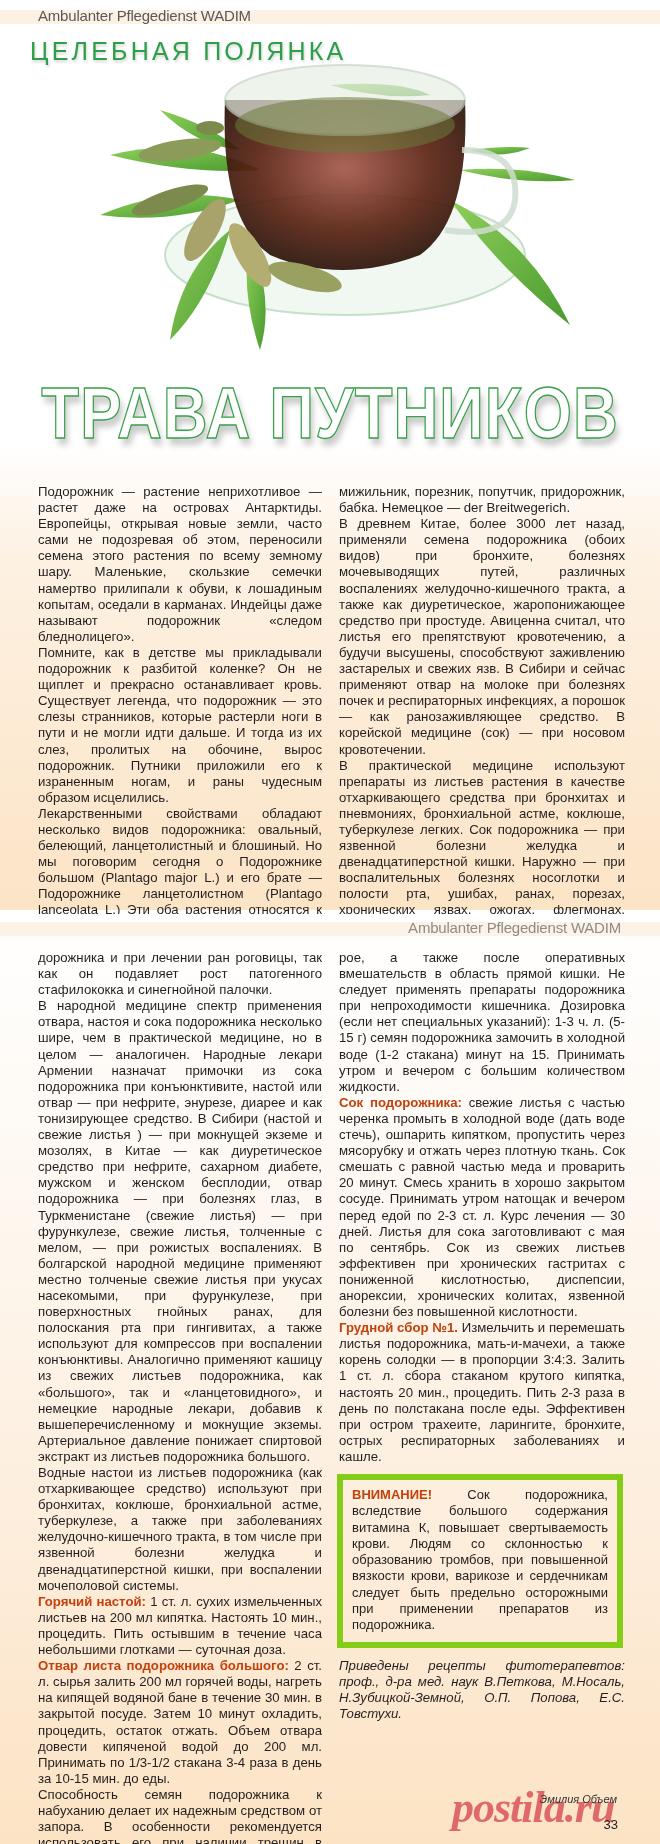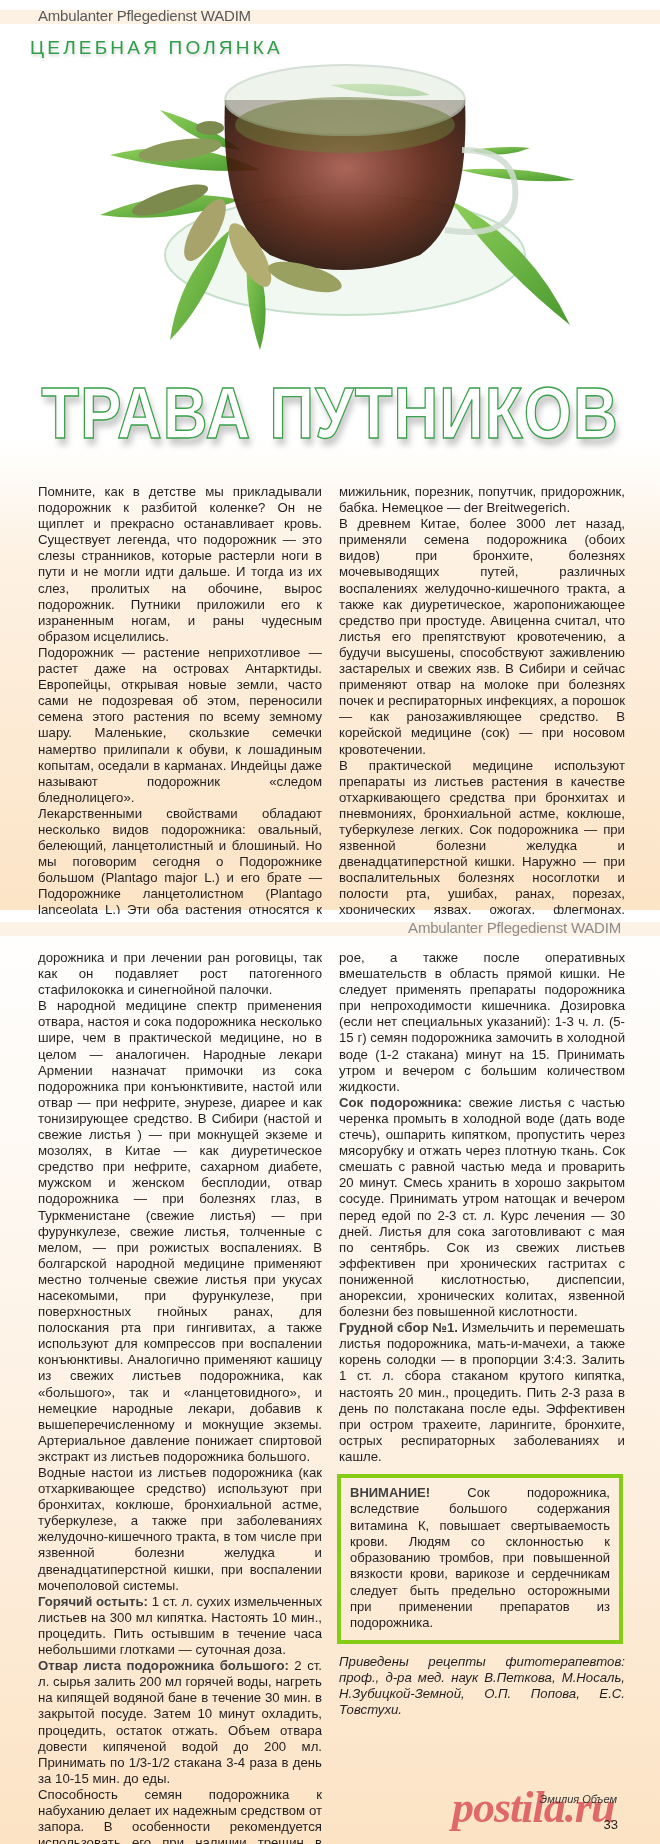--- a/index.html
+++ b/index.html
@@ -11,38 +11,38 @@
   .page2 { position: absolute; left: 0; top: 914px; width: 660px; height: 930px;
     background: linear-gradient(to bottom, #ffffff 0px, #fefaf5 200px, #fdeedd 600px, #fce3c4 930px); }
 
   .header-band { position: absolute; left: 0; width: 660px; height: 14px; background: #fcf1e3; }
   .header-text { position: absolute; font-size: 15px; color: #58595b; letter-spacing: -0.2px; }
   .page1 .header-band { top: 10px; }
   .page1 .header-text { top: 7px; left: 38px; }
   .page2 .header-band { top: 8px; background: #fdf2e6; }
   .page2 .header-text { top: 5px; right: 39px; color: #8c8c8c; }
 
-  .rubric { position: absolute; left: 30px; top: 37px; font-size: 19px; letter-spacing: 3.2px; color: #2e9e48;
+  .rubric { position: absolute; left: 30px; top: 37px; font-size: 25px; letter-spacing: 3.2px; color: #2e9e48;
     font-weight: normal; text-shadow: 1px 2px 3px rgba(0,0,0,0.18); }
 
   .illustration { position: absolute; left: 100px; top: 40px; width: 480px; height: 330px; }
 
   .headline { position: absolute; left: 0; width: 660px; top: 378px; text-align: center;
     font-size: 62px; font-weight: bold; letter-spacing: 1px; color: #ffffff;
     -webkit-text-stroke: 1.2px #3aa14a; text-shadow: 3px 6px 6px rgba(0,0,0,0.22); transform: scaleY(1.15); }
 
   .col { position: absolute; font-size: 13.2px; line-height: 16.1px; text-align: justify; color: #231f20; }
   .col p { margin: 0; }
   .p1-left { left: 38px; top: 484px; width: 284px; }
   .p1-right { left: 339px; top: 484px; width: 286px; }
   .p2-left { left: 38px; top: 950px; width: 284px; }
   .p2-right { left: 339px; top: 950px; width: 286px; }
 
-  .green { color: #404040; font-weight: bold; }
-  .warning-box { border: 4px solid #84cc16; padding: 7px 9px 8px 9px; margin: 9px 0 10px -2px; width: 286px;
+  .green { color: #c2410c; font-weight: bold; }
+  .warning-box { border: 6px solid #84cc16; padding: 7px 9px 8px 9px; margin: 9px 0 10px -2px; width: 286px;
     font-size: 13px; line-height: 16.3px; }
   .credits { font-style: italic; margin-top: 4px; }
   .author { position: absolute; right: 43px; top: 1793px; font-style: italic; font-size: 11px; color: #333; }
   .page-num { position: absolute; right: 42px; top: 1817px; font-size: 13px; font-weight: normal; color: #231f20; }
   .watermark { position: absolute; left: 452px; top: 1782px; font-size: 44px; font-style: italic; font-weight: bold;
     color: rgba(214, 63, 74, 0.75); letter-spacing: -1px; font-family: "Liberation Serif", serif; }
 </style>
 </head>
 <body>
 
@@ -87,42 +87,42 @@
     <ellipse cx="70" cy="160" rx="40" ry="10" fill="#7d8a4e" transform="rotate(-18 70 160)"></ellipse>
     <ellipse cx="105" cy="190" rx="35" ry="13" fill="#a7a36a" transform="rotate(-60 105 190)"></ellipse>
     <ellipse cx="150" cy="215" rx="36" ry="13" fill="#b3ad72" transform="rotate(60 150 215)"></ellipse>
     <ellipse cx="205" cy="237" rx="38" ry="12" fill="#9aa060" transform="rotate(15 205 237)"></ellipse>
     <ellipse cx="110" cy="88" rx="14" ry="7" fill="#7d8a4e"></ellipse>
   </svg>
 
   <div class="headline">ТРАВА ПУТНИКОВ</div>
 
   <div class="col p1-left">
+    <p>Подорожник — растение неприхотливое — растет даже на островах Антарктиды. Европейцы, открывая новые земли, часто сами не подозревая об этом, переносили семена этого растения по всему земному шару. Маленькие, скользкие семечки намертво прилипали к обуви, к лошадиным копытам, оседали в карманах. Индейцы даже называют подорожник «следом бледнолицего».</p>
     <p>Помните, как в детстве мы прикладывали подорожник к разбитой коленке? Он не щиплет и прекрасно останавливает кровь. Существует легенда, что подорожник — это слезы странников, которые растерли ноги в пути и не могли идти дальше. И тогда из их слез, пролитых на обочине, вырос подорожник. Путники приложили его к израненным ногам, и раны чудесным образом исцелились.</p>
-    <p>Подорожник — растение неприхотливое — растет даже на островах Антарктиды. Европейцы, открывая новые земли, часто сами не подозревая об этом, переносили семена этого растения по всему земному шару. Маленькие, скользкие семечки намертво прилипали к обуви, к лошадиным копытам, оседали в карманах. Индейцы даже называют подорожник «следом бледнолицего».</p>
     <p>Лекарственными свойствами обладают несколько видов подорожника: овальный, белеющий, ланцетолистный и блошиный. Но мы поговорим сегодня о Подорожнике большом (Plantago major L.) и его брате — Подорожнике ланцетолистном (Plantago lanceolata L.) Эти оба растения относятся к семейству Подорожниковые (Plantaginaceae). В народе их называют так: се-</p>
   </div>
 
   <div class="col p1-right">
     <p>мижильник, порезник, попутчик, придорожник, бабка. Немецкое — der Breitwegerich.</p>
     <p>В древнем Китае, более 3000 лет назад, применяли семена подорожника (обоих видов) при бронхите, болезнях мочевыводящих путей, различных воспалениях желудочно-кишечного тракта, а также как диуретическое, жаропонижающее средство при простуде. Авиценна считал, что листья его препятствуют кровотечению, а будучи высушены, способствуют заживлению застарелых и свежих язв. В Сибири и сейчас применяют отвар на молоке при болезнях почек и респираторных инфекциях, а порошок — как ранозаживляющее средство. В корейской медицине (сок) — при носовом кровотечении.</p>
     <p>В практической медицине используют препараты из листьев растения в качестве отхаркивающего средства при бронхитах и пневмониях, бронхиальной астме, коклюше, туберкулезе легких. Сок подорожника — при язвенной болезни желудка и двенадцатиперстной кишки. Наружно — при воспалительных болезнях носоглотки и полости рта, ушибах, ранах, порезах, хронических язвах, ожогах, флегмонах, фурункулах, гнойных ранах (как бактериостатическое и ранозаживляющее средство). Эффективен сок из свежих листьев по-</p>
   </div>
 </div>
 
 <div class="page2">
   <div class="header-band"></div>
   <div class="header-text">Ambulanter Pflegedienst WADIM</div>
 </div>
 
 <div class="col p2-left">
   <p>дорожника и при лечении ран роговицы, так как он подавляет рост патогенного стафилококка и синегнойной палочки.</p>
   <p>В народной медицине спектр применения отвара, настоя и сока подорожника несколько шире, чем в практической медицине, но в целом — аналогичен. Народные лекари Армении назначат примочки из сока подорожника при конъюнктивите, настой или отвар — при нефрите, энурезе, диарее и как тонизирующее средство. В Сибири (настой и свежие листья ) — при мокнущей экземе и мозолях, в Китае — как диуретическое средство при нефрите, сахарном диабете, мужском и женском бесплодии, отвар подорожника — при болезнях глаз, в Туркменистане (свежие листья) — при фурункулезе, свежие листья, толченные с мелом, — при рожистых воспалениях. В болгарской народной медицине применяют местно толченые свежие листья при укусах насекомыми, при фурункулезе, при поверхностных гнойных ранах, для полоскания рта при гингивитах, а также используют для компрессов при воспалении конъюнктивы. Аналогично применяют кашицу из свежих листьев подорожника, как «большого», так и «ланцетовидного», и немецкие народные лекари, добавив к вышеперечисленному и мокнущие экземы. Артериальное давление понижает спиртовой экстракт из листьев подорожника большого.</p>
   <p>Водные настои из листьев подорожника (как отхаркивающее средство) используют при бронхитах, коклюше, бронхиальной астме, туберкулезе, а также при заболеваниях желудочно-кишечного тракта, в том числе при язвенной болезни желудка и двенадцатиперстной кишки, при воспалении мочеполовой системы.</p>
-  <p><span class="green">Горячий остыть:</span><span> 1 ст. л. сухих измельченных листьев на 300 мл кипятка. Настоять 10 мин., процедить. Пить остывшим в течение часа небольшими глотками — суточная доза.</span></p>
+  <p><span class="green">Горячий настой:</span><span> 1 ст. л. сухих измельченных листьев на 200 мл кипятка. Настоять 10 мин., процедить. Пить остывшим в течение часа небольшими глотками — суточная доза.</span></p>
   <p><span class="green">Отвар листа подорожника большого:</span><span> 2 ст. л. сырья залить 200 мл горячей воды, нагреть на кипящей водяной бане в течение 30 мин. в закрытой посуде. Затем 10 минут охладить, процедить, остаток отжать. Объем отвара довести кипяченой водой до 200 мл. Принимать по 1/3-1/2 стакана 3-4 раза в день за 10-15 мин. до еды.</span></p>
   <p>Способность семян подорожника к набуханию делает их надежным средством от запора. В особенности рекомендуется использовать его при наличии трещин в анальной области, гемор-</p>
 </div>
 
 <div class="col p2-right">
   <p>рое, а также после оперативных вмешательств в область прямой кишки. Не следует применять препараты подорожника при непроходимости кишечника. Дозировка (если нет специальных указаний): 1-3 ч. л. (5-15 г) семян подорожника замочить в холодной воде (1-2 стакана) минут на 15. Принимать утром и вечером с большим количеством жидкости.</p>
   <p><span class="green">Сок подорожника:</span><span> свежие листья с частью черенка промыть в холодной воде (дать воде стечь), ошпарить кипятком, пропустить через мясорубку и отжать через плотную ткань. Сок смешать с равной частью меда и проварить 20 минут. Смесь хранить в хорошо закрытом сосуде. Принимать утром натощак и вечером перед едой по 2-3 ст. л. Курс лечения — 30 дней. Листья для сока заготовливают с мая по сентябрь. Сок из свежих листьев эффективен при хронических гастритах с пониженной кислотностью, диспепсии, анорексии, хронических колитах, язвенной болезни без повышенной кислотности.</span></p>
   <p><span class="green">Грудной сбор №1.</span><span> Измельчить и перемешать листья подорожника, мать-и-мачехи, а также корень солодки — в пропорции 3:4:3. Залить 1 ст. л. сбора стаканом крутого кипятка, настоять 20 мин., процедить. Пить 2-3 раза в день по полстакана после еды. Эффективен при остром трахеите, ларингите, бронхите, острых респираторных заболеваниях и кашле.</span></p>
 
   <div class="warning-box">

